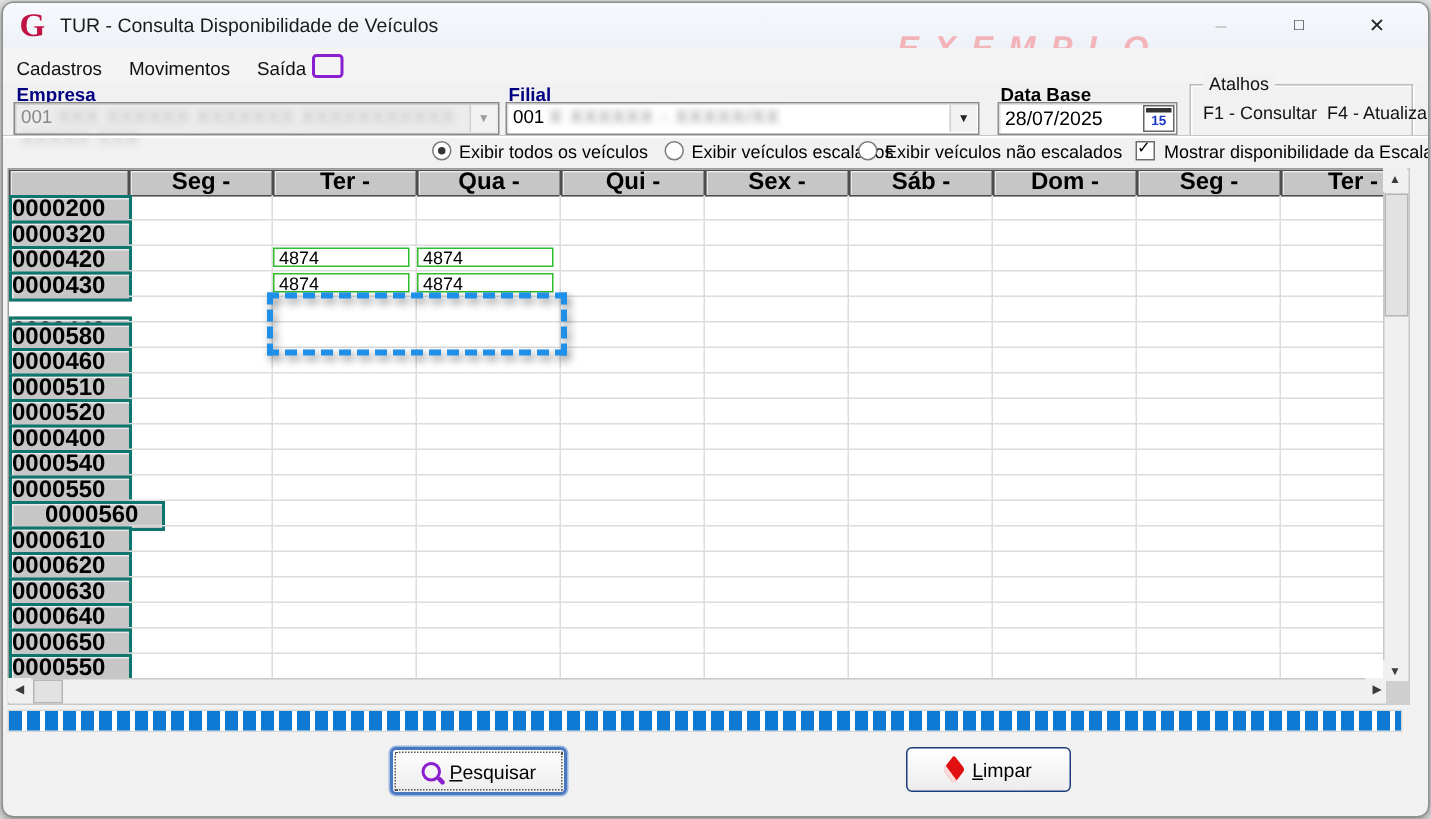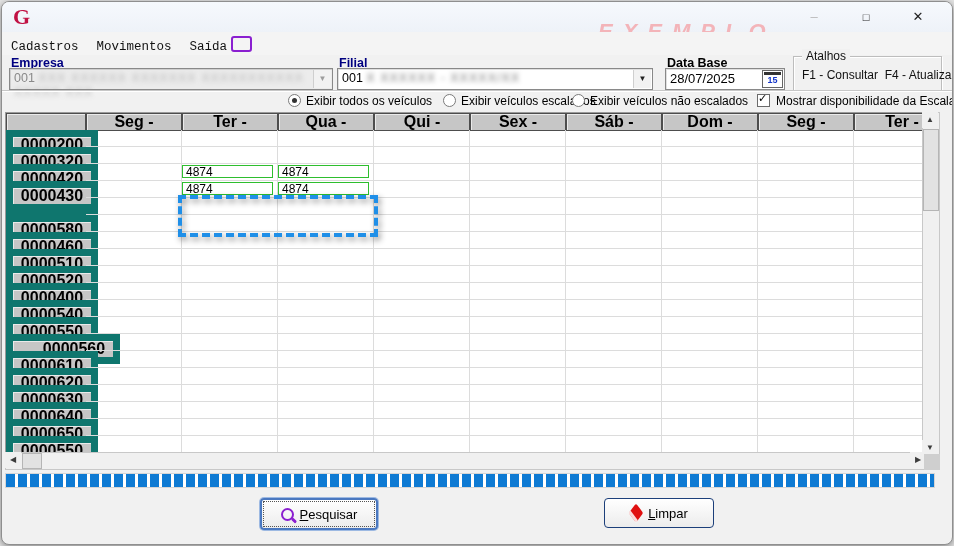--- a/index.html
+++ b/index.html
@@ -12,21 +12,21 @@
     font-weight:bold;font-size:22px;line-height:22px;font-family:"Liberation Serif",serif;}
   .title-text{position:absolute;left:38px;top:7px;font-size:13px;color:#1b1b1b;}
   .watermark{position:absolute;left:596px;top:17px;font-size:22px;font-style:italic;font-weight:bold;
     letter-spacing:10px;color:var(--watermark-pink);}
   .win-btn{position:absolute;top:0;width:44px;height:30px;text-align:center;line-height:30px;font-size:13px;color:#222;}
   .win-min{left:790px;color:#b9b9b9;}
   .win-max{left:842px;font-size:11px;}
   .win-close{left:894px;}
   
   .menubar{position:absolute;left:0;top:30px;width:100%;height:23px;background:#f4f4f4;}
-  .menu-item{display:inline-block;padding:4px 9px 0 9px;font-size:12.5px;color:#111;font-family:Liberation Mono, monospace;}
+  .menu-item{display:inline-block;padding:4px 9px 0 9px;font-size:12.5px;color:#111;}
   .monitor-icon{display:inline-block;width:17px;height:12px;border:2px solid var(--purple);border-radius:3px;
     vertical-align:-2px;margin-left:4px;}
   
   .field-label{position:absolute;font-size:12.5px;font-weight:bold;color:var(--navy);}
   .field-label.black{color:#000;}
   .combo{position:absolute;height:20px;background:#fff;border:1px solid #898989;
     box-shadow:inset 1px 1px 0 rgba(0,0,0,.12);font-size:12.5px;}
   .combo .val{position:absolute;left:4px;top:2px;color:#000;}
   .combo.disabled{background:#ececec;}
   .combo.disabled .val{color:#8a8a8a;}
@@ -55,22 +55,22 @@
   .radio.checked::after{content:"";position:absolute;left:3px;top:3px;width:5px;height:5px;border-radius:50%;background:#333;}
   .checkbox{display:inline-block;width:11px;height:11px;border:1px solid #6b6b6b;background:#fff;
     vertical-align:-2px;margin-right:6px;position:relative;}
   .checkbox.checked::after{content:"✓";position:absolute;left:0px;top:-3px;font-size:11px;font-weight:bold;color:#000;}
   
   .grid-wrap{position:absolute;left:3px;top:110px;width:935px;height:358px;}
   .grid-view{position:absolute;left:0;top:0;width:919px;height:342px;background:#fff;overflow:hidden;
     border:1px solid #9a9a9a;}
   .gh-cell{position:absolute;top:0;height:16px;background:var(--header-gray);border:1px solid #4d4d4d;
     box-shadow:inset 1px 1px 0 #eaeaea;font-weight:bold;text-align:center;line-height:16px;color:#000;overflow:hidden;}
-  .rh-cell{position:absolute;left:0;height:16px;background:var(--header-gray);border:7px solid #0f766e;
-    box-shadow:inset 1px 1px 0 #eaeaea;font-weight:bold;text-align:center;line-height:16px;color:#000;}
+  .rh-cell{position:absolute;left:0;height:16px;background:var(--header-gray);border:2px solid #0f766e;
+    box-shadow:inset 1px 1px 0 #eaeaea;font-weight:bold;line-height:16px;color:#000;}
   .b-cell{position:absolute;height:17px;border-right:1px solid #dcdcdc;border-bottom:1px solid #dcdcdc;box-sizing:border-box;}
   .avail-box{position:absolute;left:0px;top:1px;right:4px;bottom:2px;border:1px solid var(--green-border);
     font-size:12px;color:#000;padding-left:3px;line-height:13px;background:#fff;}
   .sel-rect{position:absolute;border:4px dashed var(--selection-blue);
     filter:drop-shadow(2px 3px 3px rgba(0,0,0,.45));}
   
   .vscroll{position:absolute;right:0;top:0;width:16px;height:342px;background:#f0f0f0;border:1px solid #c8c8c8;}
   .hscroll{position:absolute;left:0;bottom:0;width:919px;height:16px;background:#f0f0f0;border:1px solid #c8c8c8;}
   .sb-btn{position:absolute;width:16px;height:16px;background:#f0f0f0;text-align:center;
     font-size:8px;line-height:16px;color:#3c3c3c;}
@@ -95,20 +95,21 @@
     transform:rotate(45deg) skew(8deg,8deg);border-radius:2px;position:relative;}
   .eraser-icon::after{content:"";position:absolute;left:0;bottom:0;width:100%;height:3px;background:#fff;opacity:.85;}
 </style>
 </head>
 <body>
 
 <div class="window">
 
   <div class="titlebar">
     <span class="app-icon">G</span>
+    <span class="title-text">TUR - Consulta Disponibilidade de Veículos</span>
     <span class="watermark">EXEMPLO</span>
     <span class="win-btn win-min">–</span>
     <span class="win-btn win-max">□</span>
     <span class="win-btn win-close">✕</span>
   </div>
 
   <div class="menubar" id="menubar"><span class="menu-item">Cadastros</span><span class="menu-item">Movimentos</span><span class="menu-item">Saída<span class="monitor-icon"></span></span></div>
 
   <div>
     <span class="field-label" style="left:9px;top:54px;">Empresa</span>

